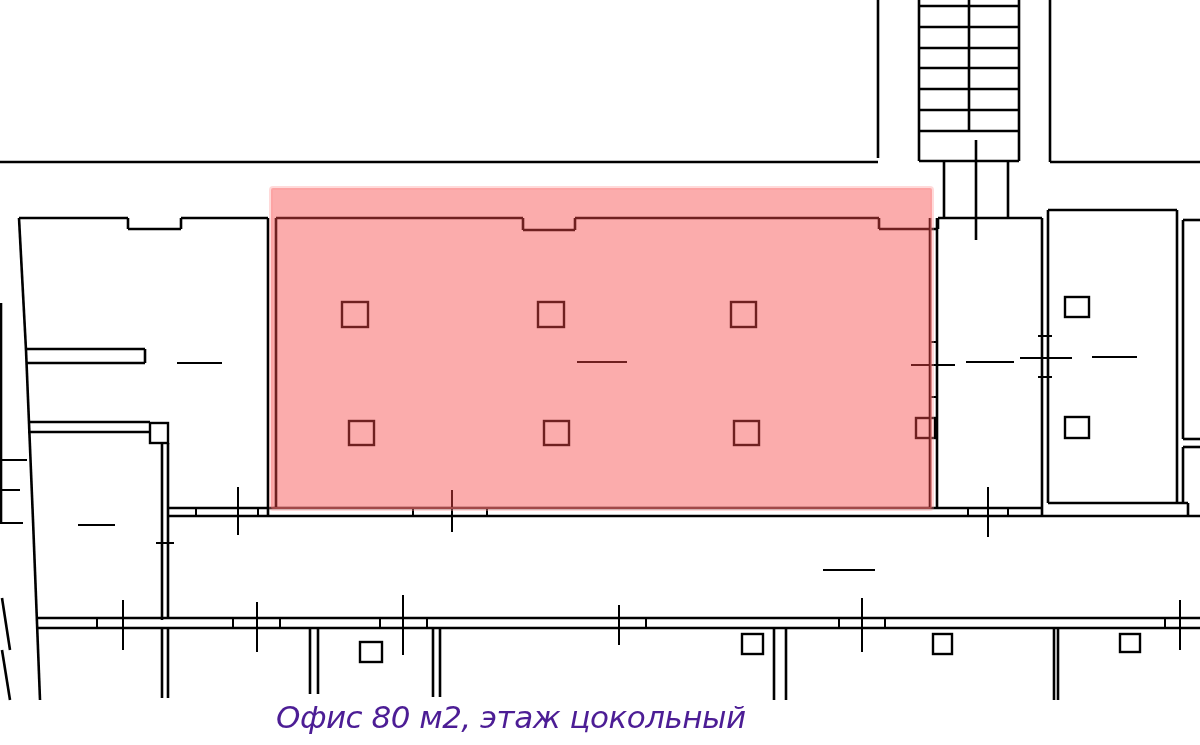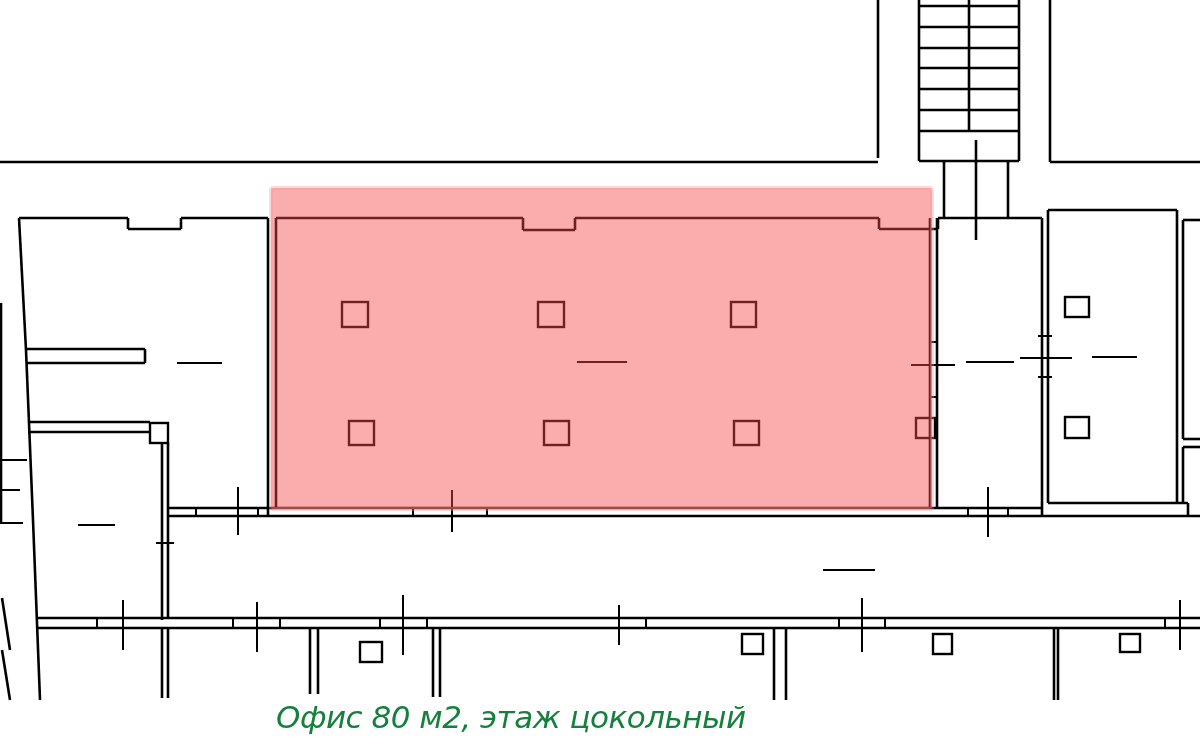--- a/index.html
+++ b/index.html
@@ -21,21 +21,21 @@
     width: 1200px;
     height: 745px;
   }
   .plan-caption {
     position: absolute;
     left: 276px;
     top: 699px;
     font-size: 31px;
     font-style: italic;
     letter-spacing: -0.5px;
-    color: #15803d;
+    color: #4c1d95;
     white-space: nowrap;
   }
 </style>
 </head>
 <body>
 
 <div class="plan-stage">
   <div class="plan-svg-host">
       <svg viewBox="0 0 1200 745" width="1200" height="745">
         <g stroke="#000000" stroke-width="2.6" fill="none">

